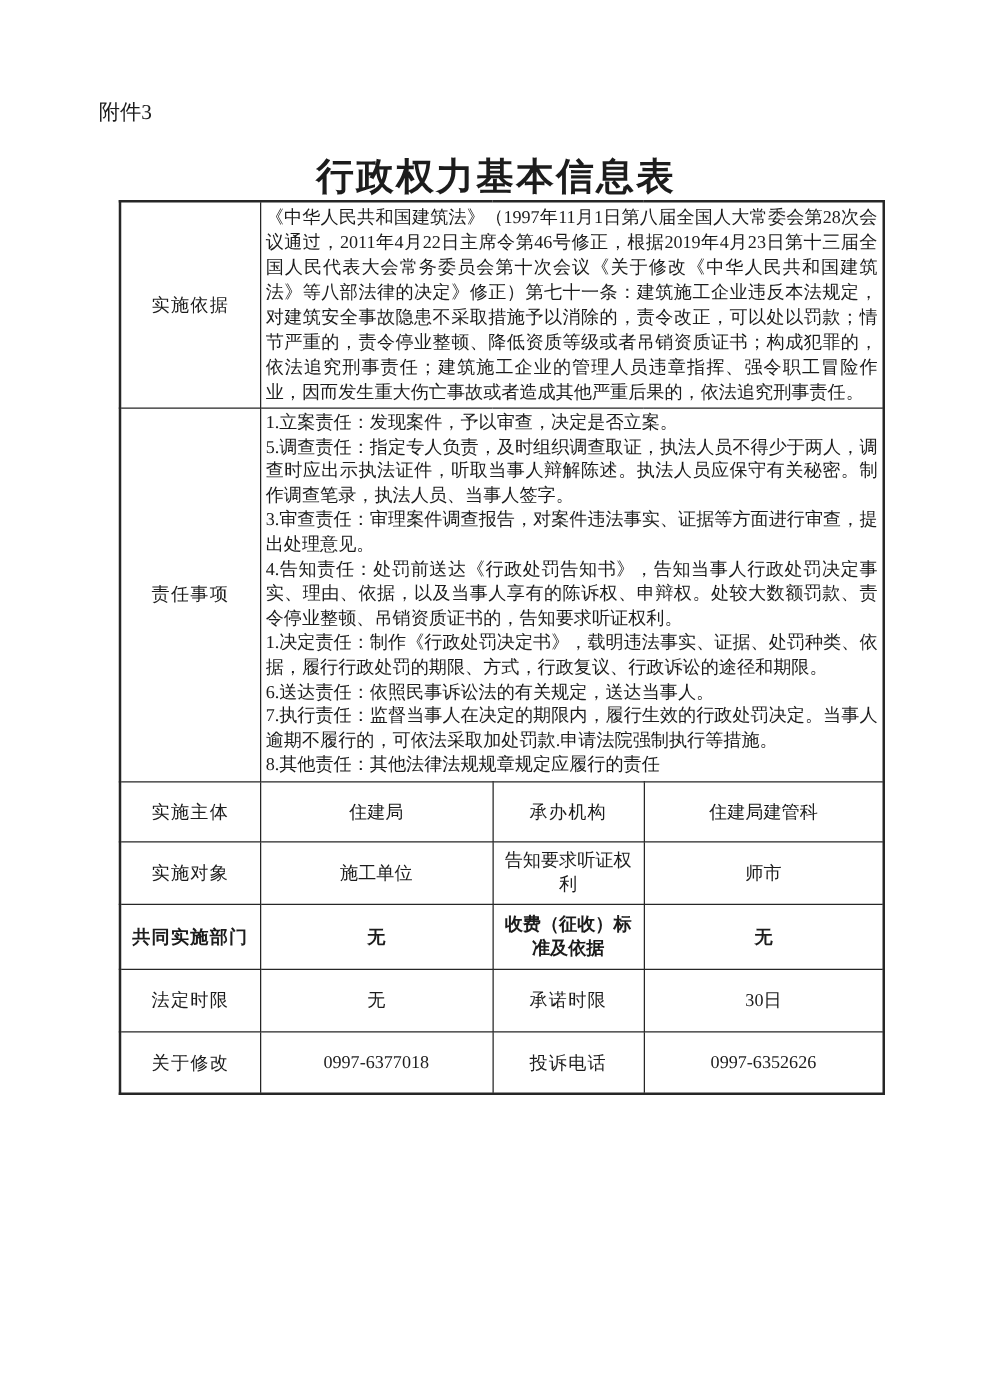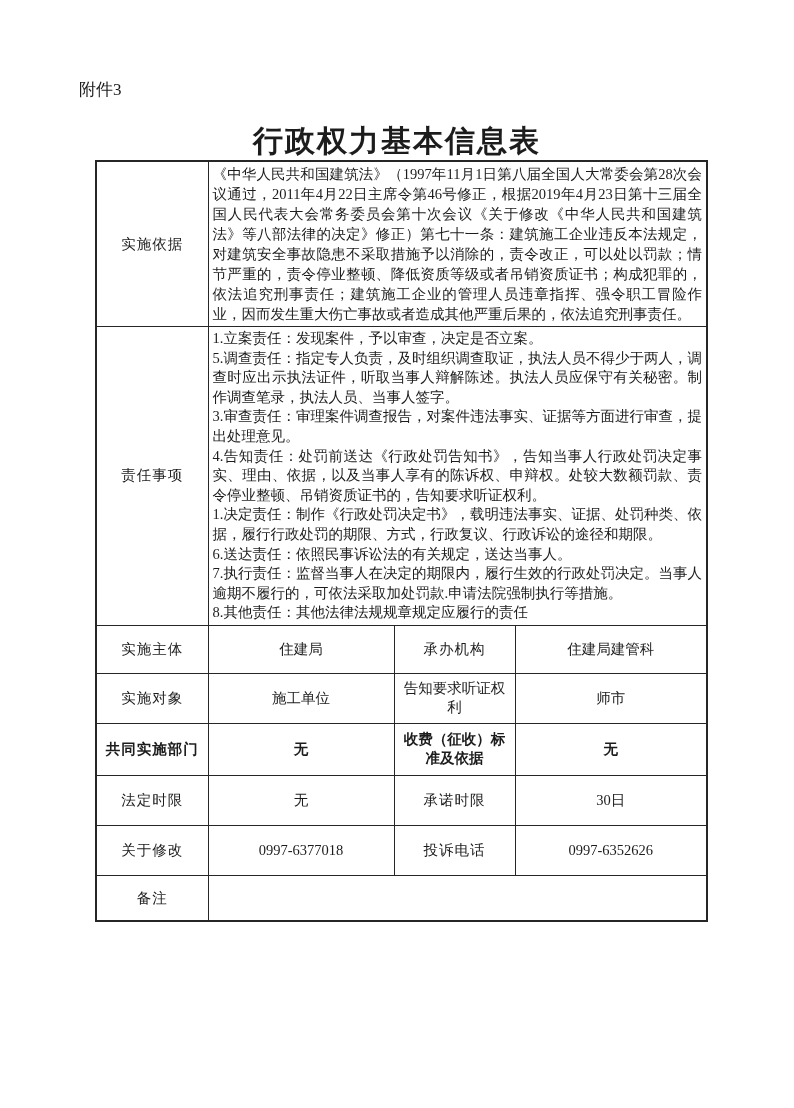--- a/index.html
+++ b/index.html
@@ -145,18 +145,14 @@
     <td class="center-cell">30日</td>
   </tr>
 
   <tr class="r-info4">
     <td class="label-cell">关于修改</td>
     <td class="center-cell">0997-6377018</td>
     <td class="label-cell">投诉电话</td>
     <td class="center-cell">0997-6352626</td>
   </tr>
 
-  <tr class="r-remark">
-    <td class="label-cell">备注</td>
-    <td colspan="3"></td>
-  </tr>
 </tbody>
   </table>
 
 </body></html>

